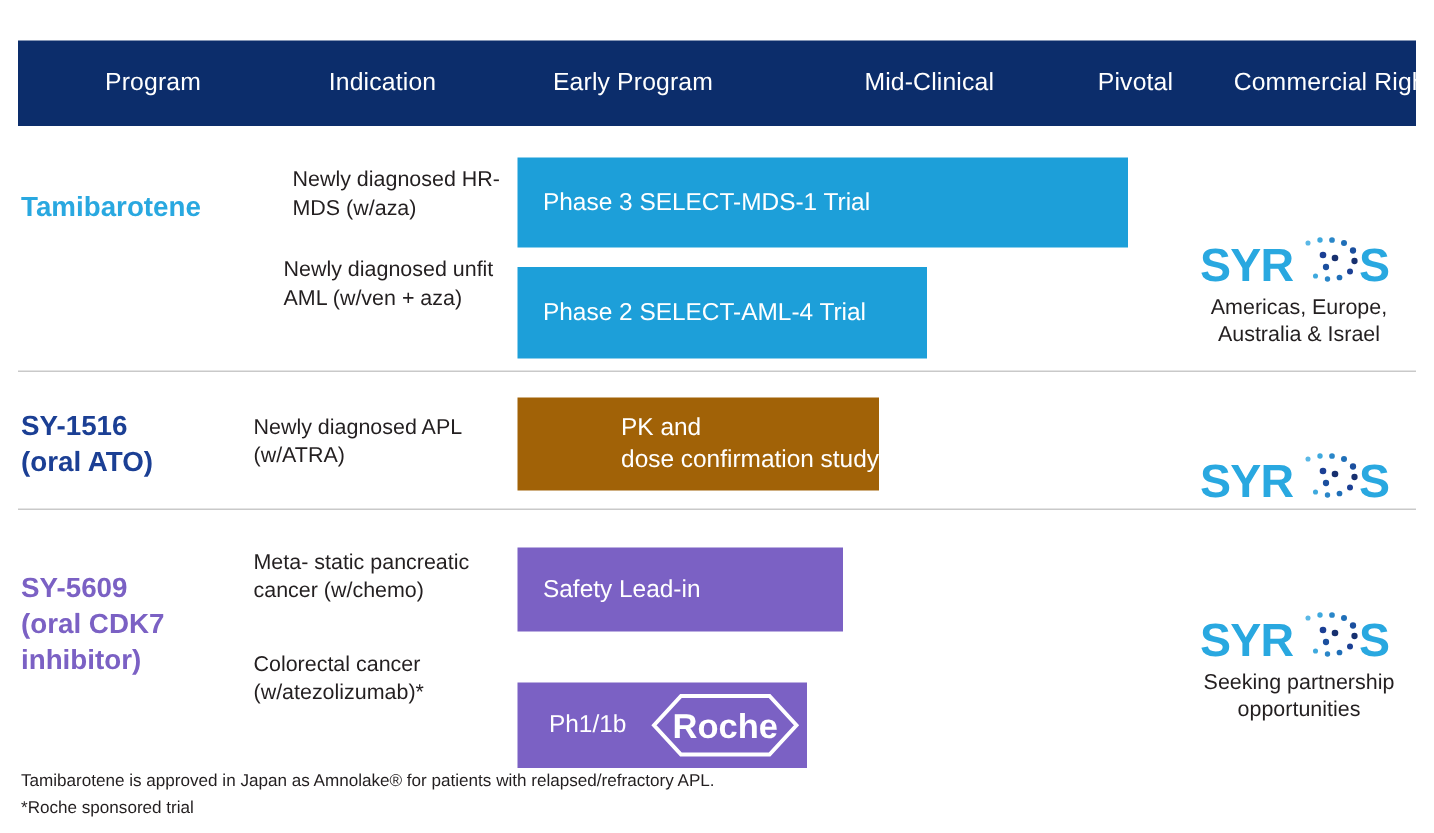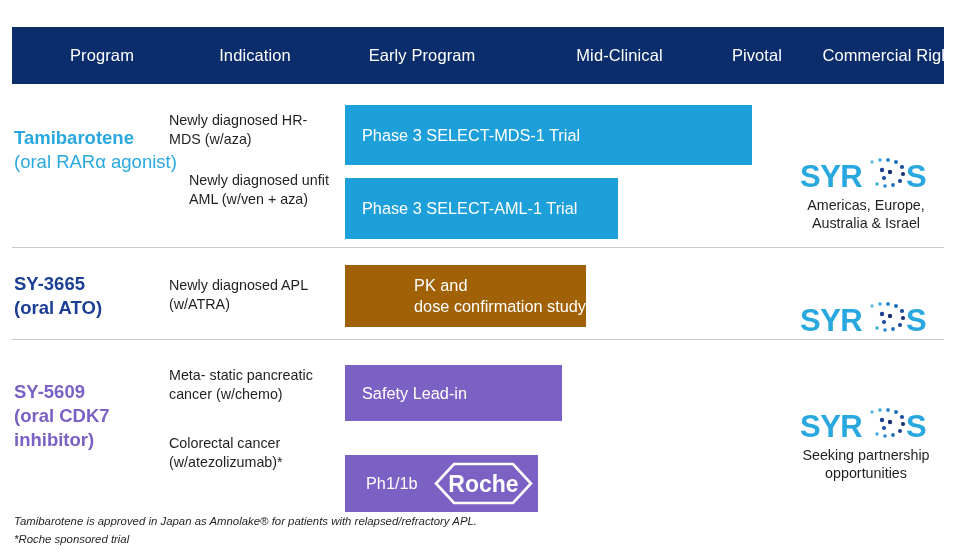--- a/index.html
+++ b/index.html
@@ -79,21 +79,21 @@
 
   
   .indication {
     position: absolute;
     left: 169px;
     width: 160px;
     font-size: 14.3px;
     line-height: 18.5px;
     color: #231f20;
   }
-  .ind-tami-1 { top: 111px; }
+  .ind-tami-1 { top: 111px; margin-left: 26px; }
   .ind-tami-2 { top: 171px; margin-left: 20px; }
   .ind-2101-1 { top: 276px; }
   .ind-5609-1 { top: 366px; }
   .ind-5609-2 { top: 434px; }
 
   
   .bar {
     position: absolute;
     display: flex;
     align-items: center;
@@ -166,21 +166,20 @@
   .syros svg { display: block; margin: 0 auto; }
 
   
   .footnotes {
     position: absolute;
     left: 14px;
     top: 512px;
     font-size: 11.4px;
     line-height: 18px;
     color: #231f20;
-    font-style: italic;
   }
   .footnotes div { white-space: nowrap; }
 </style>
 </head>
 <body>
 
 <div class="slide">
 
   <div class="header-band">
     <div class="col-head ch-program">Program</div>
@@ -189,35 +188,33 @@
     <div class="col-head ch-mid">Mid-Clinical</div>
     <div class="col-head ch-pivotal">Pivotal</div>
     <div class="col-head ch-commercial">Commercial Rights</div>
   </div>
 
   <div class="divider div-1"></div>
   <div class="divider div-2"></div>
 
   <div class="program-name prog-tami">
     <span class="nm">Tamibarotene</span>
-    <span class="sub">(oral RARα
-agonist)</span>
   </div>
 
   <div class="indication ind-tami-1">Newly diagnosed
 HR-MDS (w/aza)</div>
   <div class="indication ind-tami-2">Newly diagnosed
 unfit AML
 (w/ven + aza)</div>
 
   <div class="bar bar-mds">
     <span class="bar-label">Phase 3 SELECT-MDS-1 Trial</span>
   </div>
   <div class="bar bar-aml">
-    <span class="bar-label">Phase 3 SELECT-AML-1 Trial</span>
+    <span class="bar-label">Phase 2 SELECT-AML-4 Trial</span>
   </div>
 
   <div class="commercial com-tami">
     <div class="syros">
       <svg width="140" height="36" viewBox="0 0 140 36" aria-hidden="true">
         <text x="4" y="31" font-family="Liberation Sans, sans-serif" font-size="31" font-weight="bold" fill="#29a8e0" letter-spacing="-0.5">SYR</text>
         <text x="110" y="31" font-family="Liberation Sans, sans-serif" font-size="31" font-weight="bold" fill="#29a8e0">S</text>
         <g fill="#1b3f94">
           <circle cx="76" cy="6" r="1.7" fill="#5bb8e6"></circle>
           <circle cx="84" cy="4" r="1.8" fill="#3ea9de"></circle>
@@ -233,21 +230,21 @@
           <circle cx="94" cy="16" r="2.2" fill="#17306f"></circle>
           <circle cx="88" cy="22" r="2.1" fill="#1b4f9e"></circle>
         </g>
       </svg>
     </div>
     <div class="rights-text">Americas, Europe,
 Australia &amp; Israel</div>
   </div>
 
   <div class="program-name prog-2101">
-    <span class="nm">SY-3665</span>
+    <span class="nm">SY-1516</span>
     <span class="sub">(oral ATO)</span>
   </div>
 
   <div class="indication ind-2101-1">Newly diagnosed
 APL (w/ATRA)</div>
 
   <div class="bar bar-pk">
     <span class="bar-label">PK and
 dose confirmation study</span>
   </div>

